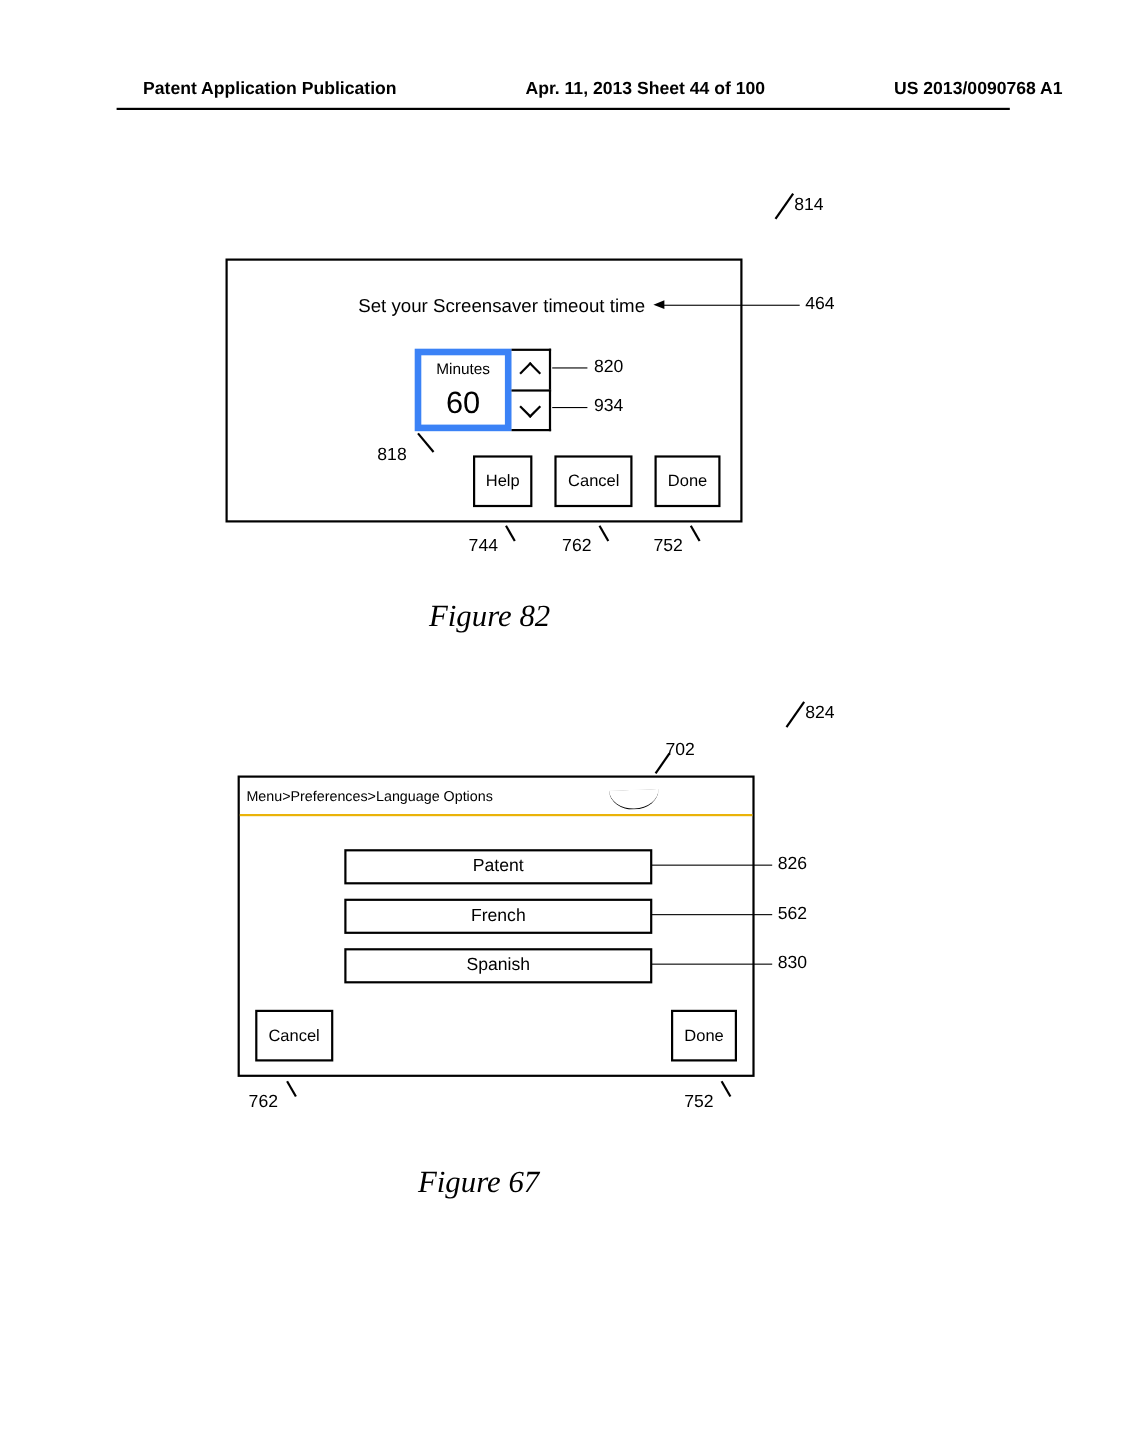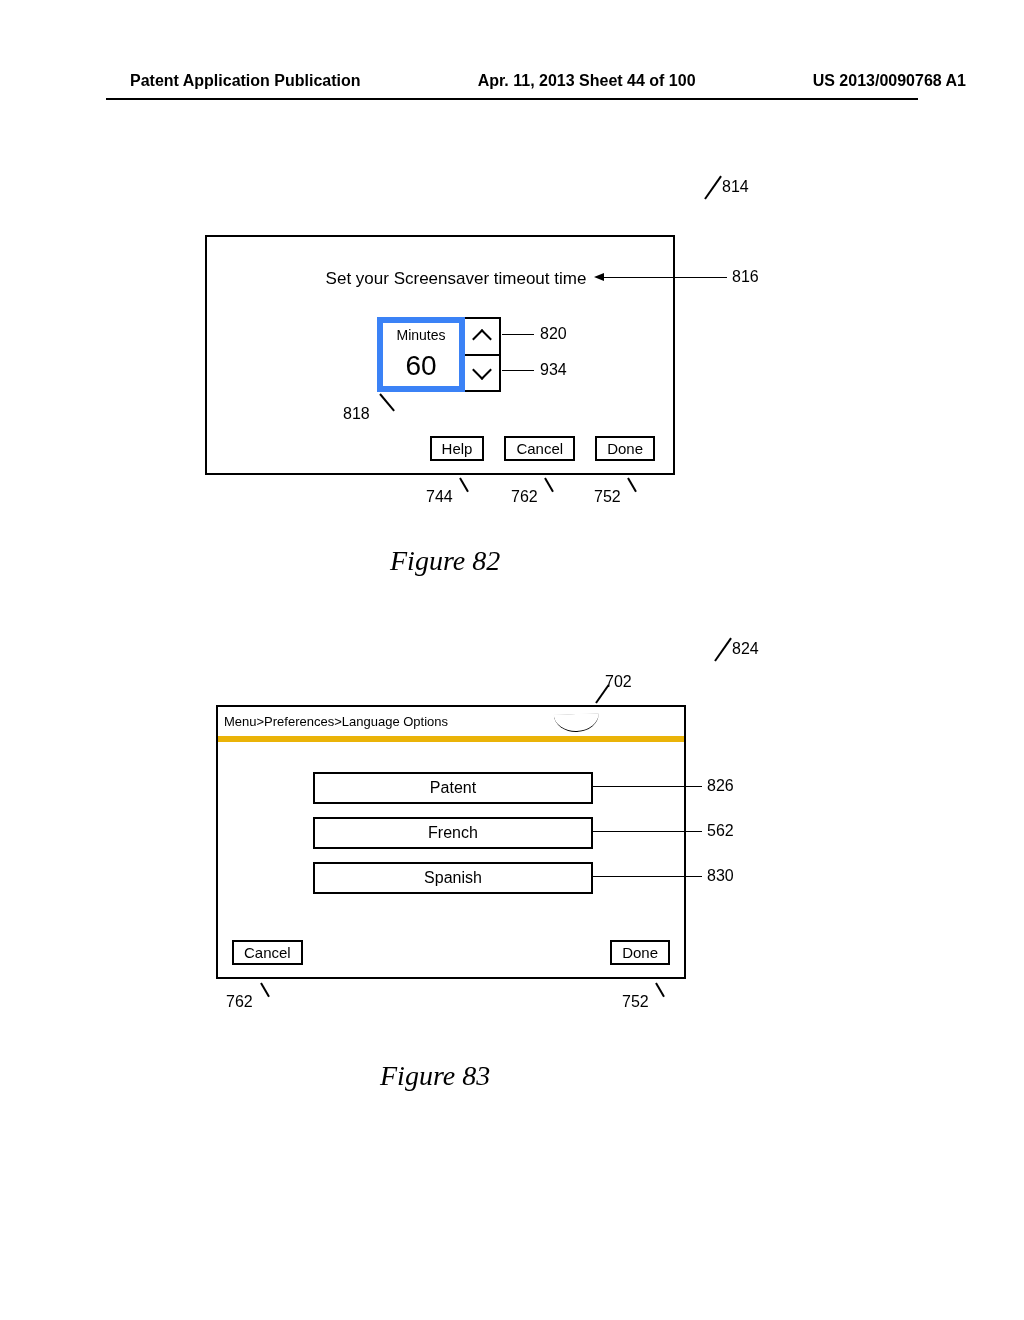--- a/index.html
+++ b/index.html
@@ -106,21 +106,21 @@
 
   .fig82 .btn-row {
     position: absolute;
     bottom: 12px;
     right: 18px;
     display: flex;
     gap: 20px;
   }
   .small-btn {
     border: 2px solid #000;
-    padding: 2px 10px;
+    padding: 13px 10px;
     font-size: 15px;
     background: #fff;
   }
 
   
   .callout {
     position: absolute;
     font-size: 16px;
   }
   .line-h {
@@ -153,21 +153,21 @@
   .fig83 {
     position: absolute;
     top: 705px;
     left: 216px;
     width: 470px;
     height: 274px;
     border: 2px solid #000;
   }
   .fig83 .breadcrumb-row {
     height: 35px;
-    border-bottom: 6px solid #eab308;
+    border-bottom: 2px solid #eab308;
     font-size: 13px;
     display: flex;
     align-items: center;
     padding-left: 6px;
     position: relative;
   }
   .fig83 .breadcrumb-row .smile {
     position: absolute;
     right: 85px;
     bottom: 4px;
@@ -234,21 +234,21 @@
 
   <div class="btn-row">
     <div class="small-btn">Help</div>
     <div class="small-btn">Cancel</div>
     <div class="small-btn">Done</div>
   </div>
 </div>
 
 <div class="line-h" style="top:277px; left:600px; width:127px;"></div>
 <div class="arrowhead-left" style="top:273px; left:594px;"></div>
-<div class="callout" style="top:268px; left:732px;">816</div>
+<div class="callout" style="top:268px; left:732px;">464</div>
 
 <div class="line-h" style="top:334px; left:502px; width:32px;"></div>
 <div class="callout" style="top:325px; left:540px;">820</div>
 
 <div class="line-h" style="top:370px; left:502px; width:32px;"></div>
 <div class="callout" style="top:361px; left:540px;">934</div>
 
 <div class="slash" style="top:393px; left:380px; transform:rotate(50deg); width:22px;"></div>
 <div class="callout" style="top:405px; left:343px;">818</div>
 
@@ -293,13 +293,13 @@
 
 <div class="line-h" style="top:876px; left:592px; width:110px;"></div>
 <div class="callout" style="top:867px; left:707px;">830</div>
 
 <div class="slash" style="top:982px; left:261px; transform:rotate(60deg); width:16px;"></div>
 <div class="callout" style="top:993px; left:226px;">762</div>
 
 <div class="slash" style="top:982px; left:656px; transform:rotate(60deg); width:16px;"></div>
 <div class="callout" style="top:993px; left:622px;">752</div>
 
-<div class="figcap" style="top:1060px; left:380px;">Figure 83</div>
+<div class="figcap" style="top:1060px; left:380px;">Figure 67</div>
 
 </body></html>

